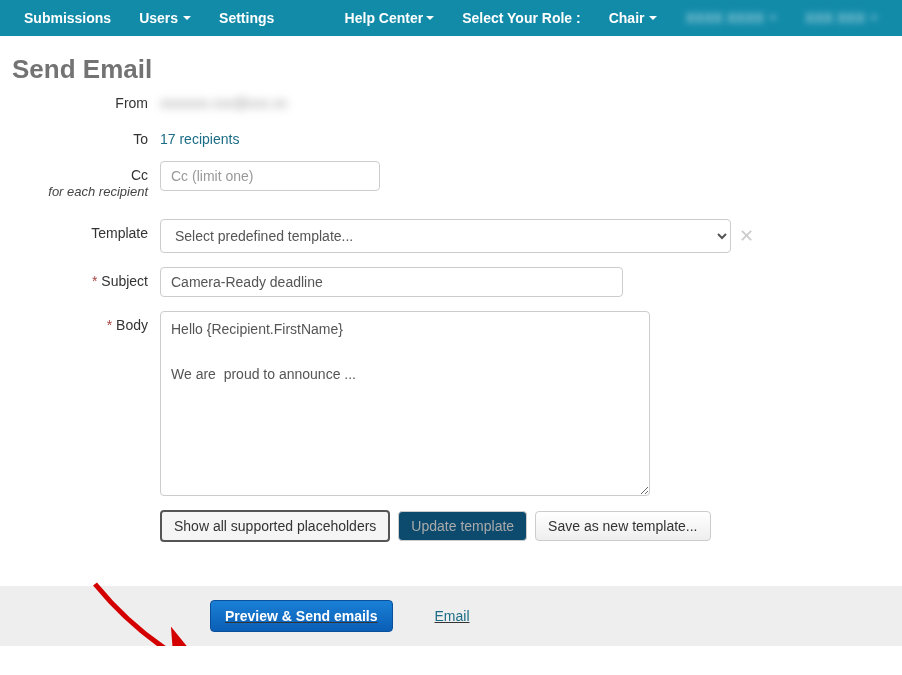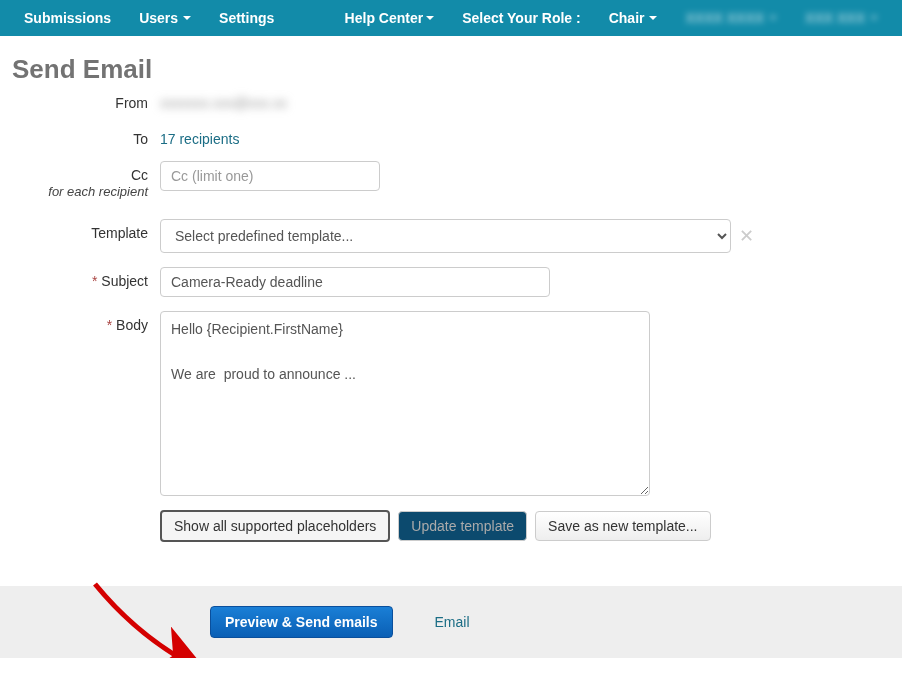--- a/index.html
+++ b/index.html
@@ -109,21 +109,21 @@
       padding: 6px 10px;
       border: 1px solid #ccc;
       border-radius: 4px;
       color: #555;
       background: #fff;
     }
     input[type="text"]::placeholder,
     textarea::placeholder { color: #999; }
 
     .cc-input { width: 220px; }
-    .subject-input { width: 390px; }
+    .subject-input { width: 463px; }
     .template-select { width: 571px; height: 34px; color: #555; }
     .body-textarea {
       width: 490px;
       height: 185px;
       resize: both;
       line-height: 1.6;
     }
 
     .template-clear {
       color: #ccc;
@@ -144,23 +144,24 @@
       background: linear-gradient(#fff, #eee);
       cursor: pointer;
       font-size: 14px;
       color: #333;
     }
     .btn.outlined { border: 2px solid #555; background: #f5f5f5; }
     .btn.disabled { color: #aaa; cursor: not-allowed; background: #0c4a6e; }
 
     .footer-bar {
       background: #eee;
-      padding: 20px 0;
+      padding: 14px 0;
       display: flex;
       align-items: center;
+      text-decoration: underline;
     }
     .footer-bar .footer-spacer { width: 210px; }
     .btn-primary {
       background: #0b64c1;
       background: linear-gradient(#1a7fd6, #0a5fb5);
       border: 1px solid #0a4f9c;
       color: #fff;
       font-weight: 600;
       padding: 7px 14px;
       border-radius: 4px;

